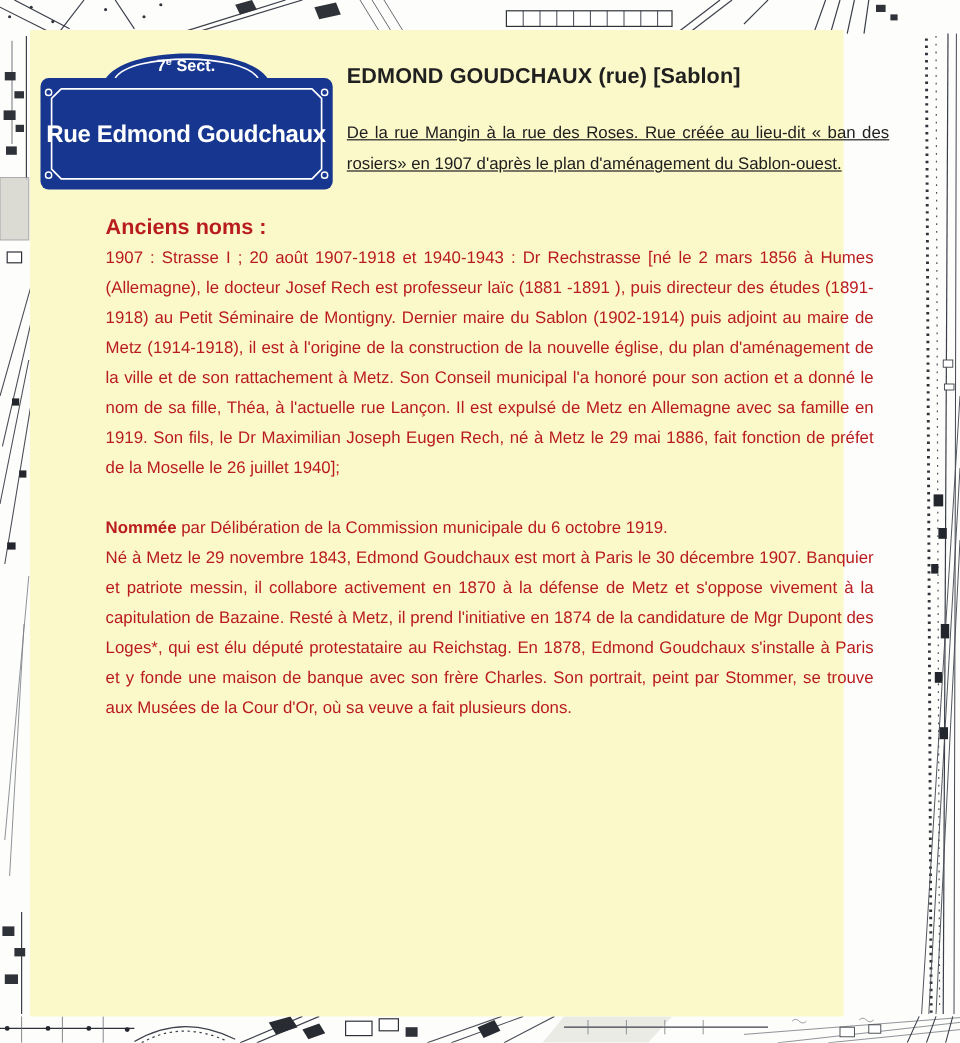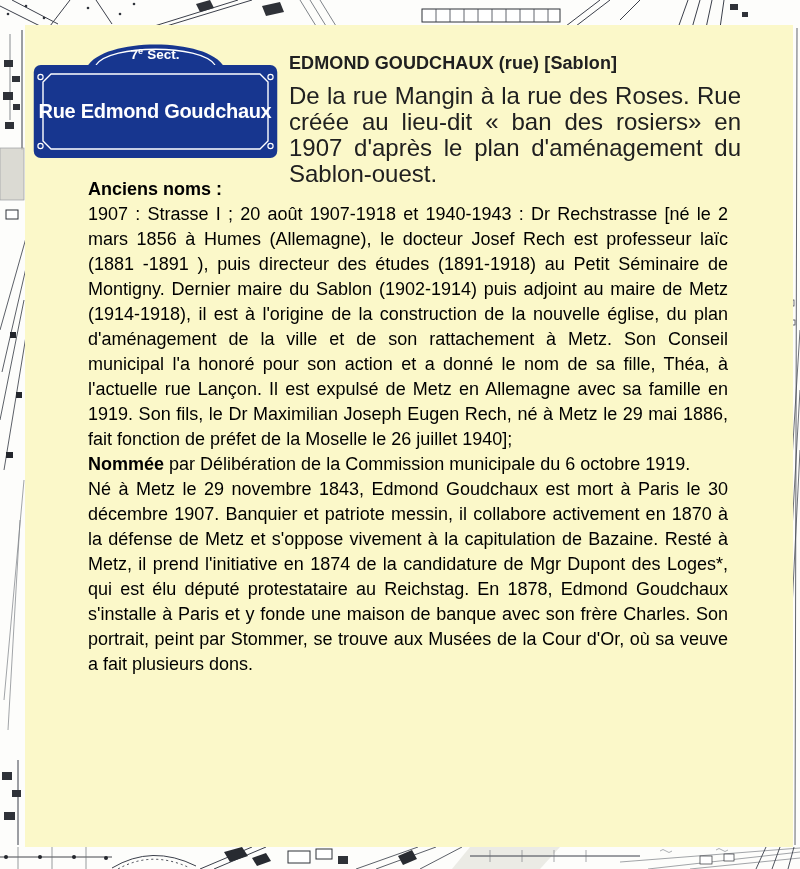--- a/index.html
+++ b/index.html
@@ -11,40 +11,40 @@
   }
   .stage { position: relative; width: 800px; height: 869px; }
 
   
   .map-bg { position: absolute; left: 0; top: 0; width: 800px; height: 869px; }
 
   
   .panel {
     position: absolute;
     left: 25px; top: 25px;
-    width: 768px; height: 822px;
+    width: 678px; height: 822px;
     background: #fbf8c9;
   }
 
   
   .sign { position: absolute; left: 8px; top: 12px; width: 245px; height: 124px; }
 
   
   .header-col { position: absolute; left: 264px; top: 26px; width: 452px; color: #202020; }
   .article-title {
     font-size: 18px; font-weight: bold; line-height: 24px;
-    margin-bottom: 8px; letter-spacing: 0.1px;
+    margin-bottom: 22px; letter-spacing: 0.1px;
   }
-  .intro { font-size: 24px; line-height: 26px; text-align: justify; }
+  .intro { font-size: 14px; line-height: 26px; text-align: justify; text-decoration: underline; }
 
   
-  .body-col { position: absolute; left: 63px; top: 152px; width: 640px; color: #000000; }
-  .body-col p, .body-col div.entry { font-size: 18px; line-height: 25px; text-align: justify; }
+  .body-col { position: absolute; left: 63px; top: 152px; width: 640px; color: #b91c1c; }
+  .body-col p, .body-col div.entry { font-size: 14px; line-height: 25px; text-align: justify; }
   .heading { font-size: 18px; line-height: 25px; font-weight: bold; }
-  .nommee { }
+  .nommee { margin-top: 25px; }
   .nommee .lead { font-weight: bold; }
   .bio { }
 
   svg text { font-family: "Liberation Sans", "DejaVu Sans", sans-serif; }
 </style>
 </head>
 <body>
 
 <div class="stage">
 

